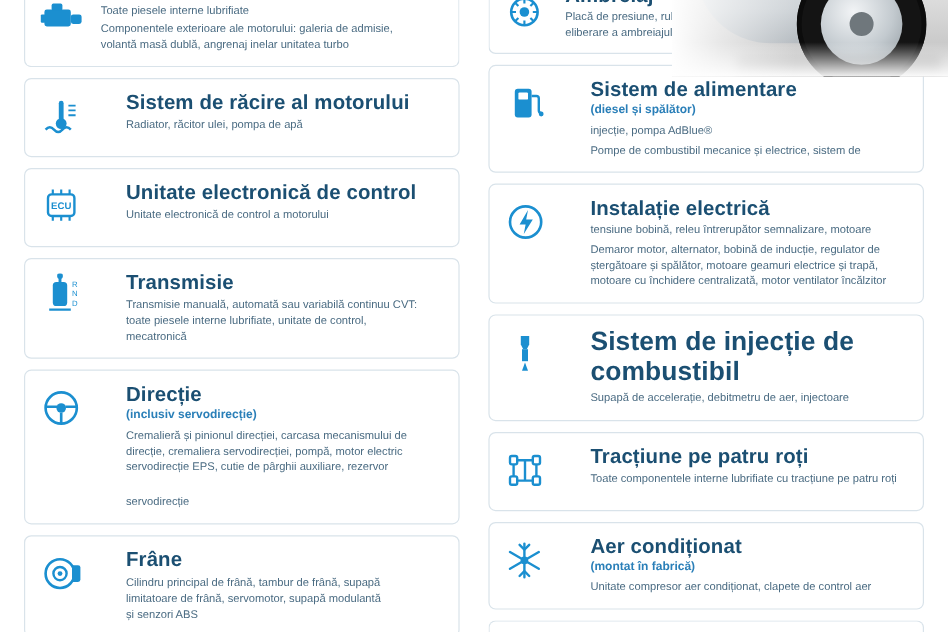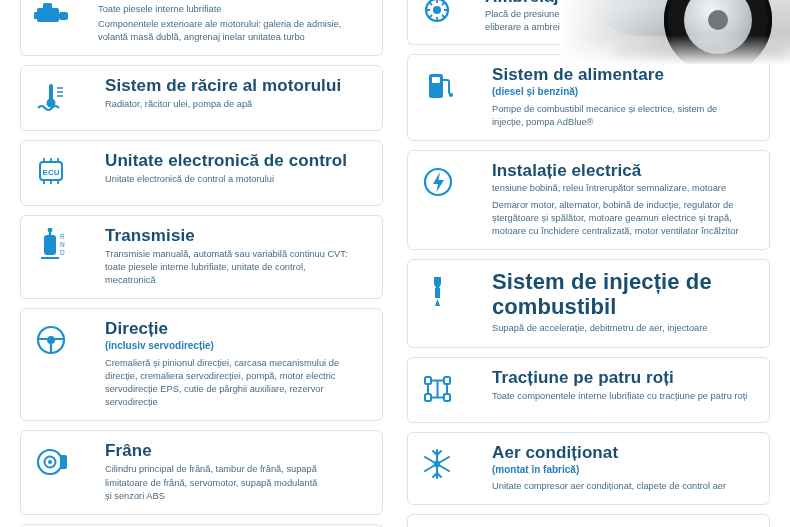--- a/index.html
+++ b/index.html
@@ -79,21 +79,21 @@
   
   .cut {
     border: 1.5px solid #d9e3ea;
     border-top: 0;
     border-radius: 0 0 6px 6px;
     background: #fff;
     padding: 0 12px 10px 12px;
     margin-bottom: 9px;
     display: flex;
     align-items: flex-start;
-    gap: 21px;
+    gap: 7px;
     margin-top: 0;
   }
   .cut .icon { height: 30px; align-items: flex-start; }
   .cut .title { margin-top: -8px; }
 
   
   .cutbottom {
     border: 1.5px solid #d9e3ea;
     border-bottom: 0;
     border-radius: 6px 6px 0 0;
@@ -243,21 +243,21 @@
             <circle cx="18" cy="18" r="4" fill="#1b8fd0"></circle>
             <path d="M18 22 V31 M14.5 17 H5.5 M21.5 17 H30.5" stroke="#1b8fd0" stroke-width="2.2"></path>
           </svg>
         </div>
         <div class="body">
           <h3 class="title">Direcție</h3>
           <p class="subtitle">(inclusiv servodirecție)</p>
           <p class="desc" style="margin-top:0">Cremalieră și pinionul direcției, carcasa mecanismului de</p>
           <p class="desc" style="margin-top:0">direcție, cremaliera servodirecției, pompă, motor electric</p>
           <p class="desc" style="margin-top:0">servodirecție EPS, cutie de pârghii auxiliare, rezervor</p>
-          <p class="desc" style="margin-top:0">servodirecție</p>
+          <p class="desc" style="margin-top:16px">servodirecție</p>
         </div>
       </div>
 
       <div class="card">
         <div class="icon">
           <svg width="36" height="36" viewBox="0 0 36 36">
             <circle cx="17" cy="18" r="12" fill="none" stroke="#1b8fd0" stroke-width="2.2"></circle>
             <circle cx="17" cy="18" r="5.5" fill="none" stroke="#1b8fd0" stroke-width="2"></circle>
             <circle cx="17" cy="18" r="2" fill="#1b8fd0"></circle>
             <path d="M27 11 h5 a2 2 0 0 1 2 2 v10 a2 2 0 0 1 -2 2 h-5 z" fill="#1b8fd0"></path>
@@ -299,23 +299,23 @@
         <div class="icon">
           <svg width="36" height="36" viewBox="0 0 36 36">
             <rect x="9" y="6" width="14" height="24" rx="2.5" fill="#1b8fd0"></rect>
             <rect x="12" y="9" width="8" height="6" rx="1" fill="#ffffff"></rect>
             <path d="M23 12 h4 a2 2 0 0 1 2 2 v10 a2 2 0 0 0 2 2" stroke="#1b8fd0" stroke-width="2" fill="none"></path>
             <circle cx="31" cy="27" r="2" fill="#1b8fd0"></circle>
           </svg>
         </div>
         <div class="body">
           <h3 class="title">Sistem de alimentare</h3>
-          <p class="subtitle">(diesel și benzină)</p>
+          <p class="subtitle">(diesel și spălător)</p>
+          <p class="desc" style="margin-top:0">injecție, pompa AdBlue®</p>
           <p class="desc">Pompe de combustibil mecanice și electrice, sistem de</p>
-          <p class="desc" style="margin-top:0">injecție, pompa AdBlue®</p>
         </div>
       </div>
 
       <div class="card">
         <div class="icon">
           <svg width="36" height="36" viewBox="0 0 36 36">
             <circle cx="18" cy="18" r="13" fill="none" stroke="#1b8fd0" stroke-width="2.2"></circle>
             <path d="M20 8 l-7 12 h5 l-1.5 8 l7.5 -12 h-5.5 z" fill="#1b8fd0"></path>
           </svg>
         </div>

